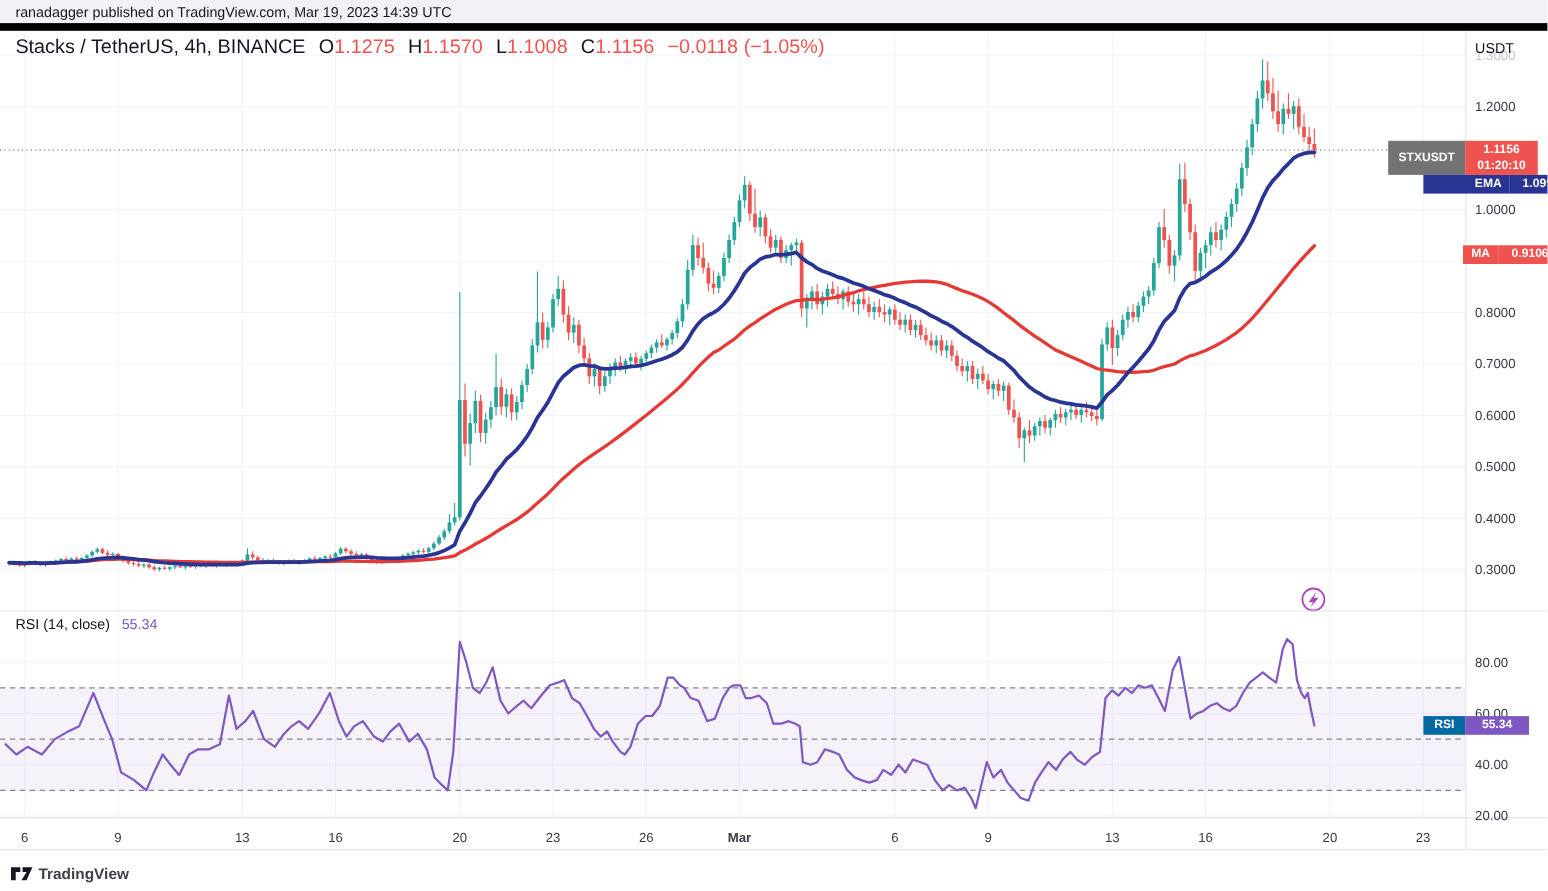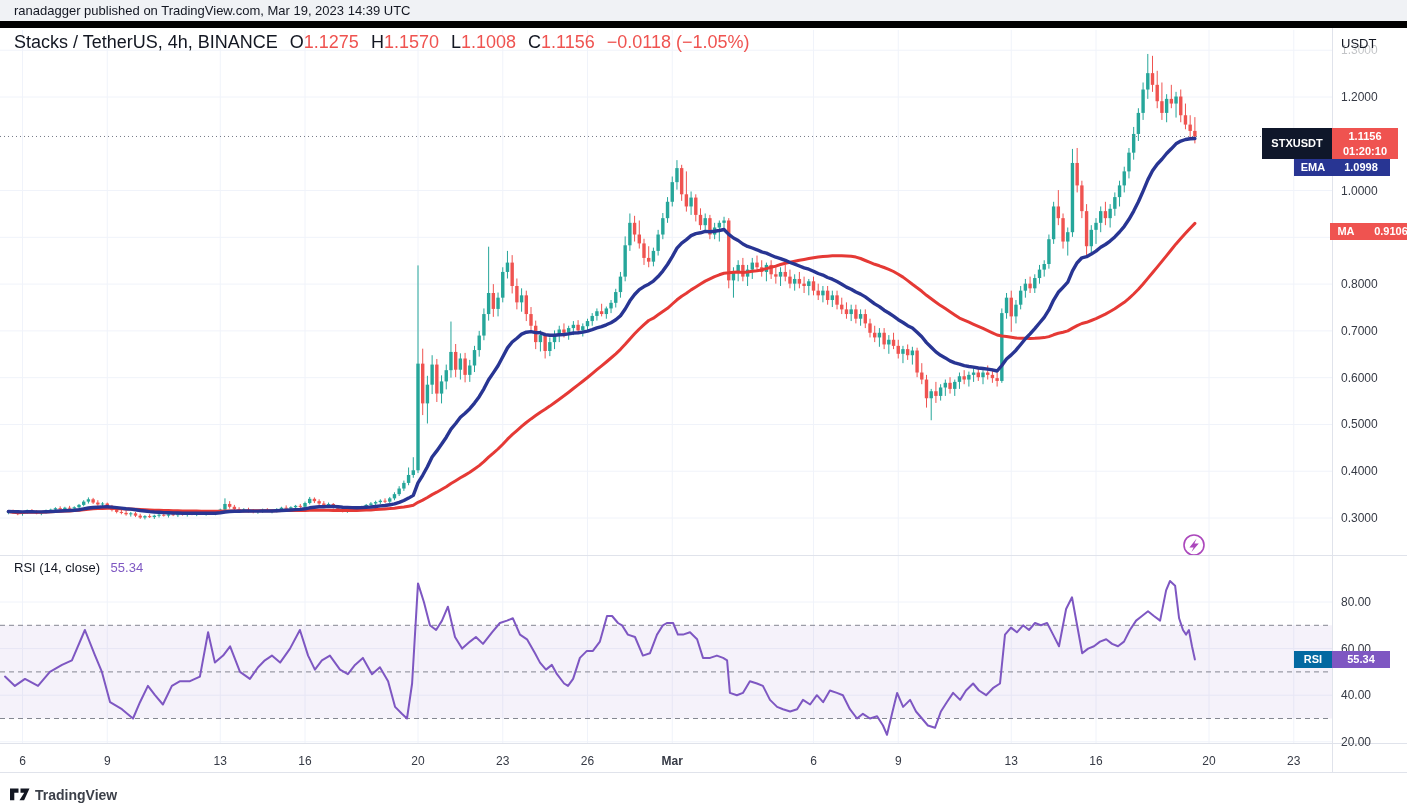--- a/index.html
+++ b/index.html
@@ -13,24 +13,24 @@
   .legend{position:absolute;left:14px;top:33px;z-index:5;font-size:18px;line-height:18px;color:#131722;white-space:nowrap;}
   .legend .row{height:18px;}
   .legend .sp{margin-left:7px;}
   .v-red{color:#ef5350;}
   .v-blue{color:#2962ff;}
   .v-purple{color:#7e57c2;}
   .rsi-legend{position:absolute;left:14px;top:560px;z-index:5;font-size:13px;color:#131722;white-space:nowrap;}
   .badge{position:absolute;display:flex;z-index:6;font-size:11px;font-weight:700;color:#fff;text-align:center;}
   .badge .tag,.badge .val{display:block;line-height:17px;height:17px;}
   .badge-symbol{left:1262px;top:128px;}
-  .badge-symbol .tag{width:70px;line-height:31px;height:31px;background:#0f172a;}
+  .badge-symbol .tag{width:70px;line-height:31px;height:31px;background:#737373;}
   .badge-symbol .val{width:66px;height:31px;background:#ef5350;line-height:15px;padding-top:1px;box-sizing:border-box;}
   .badge-ema{left:1294px;top:159px;}
-  .badge-ema .tag{width:38px;background:#283593;}
+  .badge-ema .tag{width:38px;background:#283593;padding-left:40px;}
   .badge-ema .val{width:58px;background:#283593;}
   .badge-ma{left:1300px;top:223px;padding-left:30px;}
   .badge-ma .tag{width:32px;background:#ef5350;}
   .badge-ma .val{width:58px;background:#ef5350;}
   .badge-rsi{left:1294px;top:651px;}
   .badge-rsi .tag{width:38px;background:#0369a1;}
   .badge-rsi .val{width:58px;background:#7e57c2;}
 </style>
 </head>
 <body>

